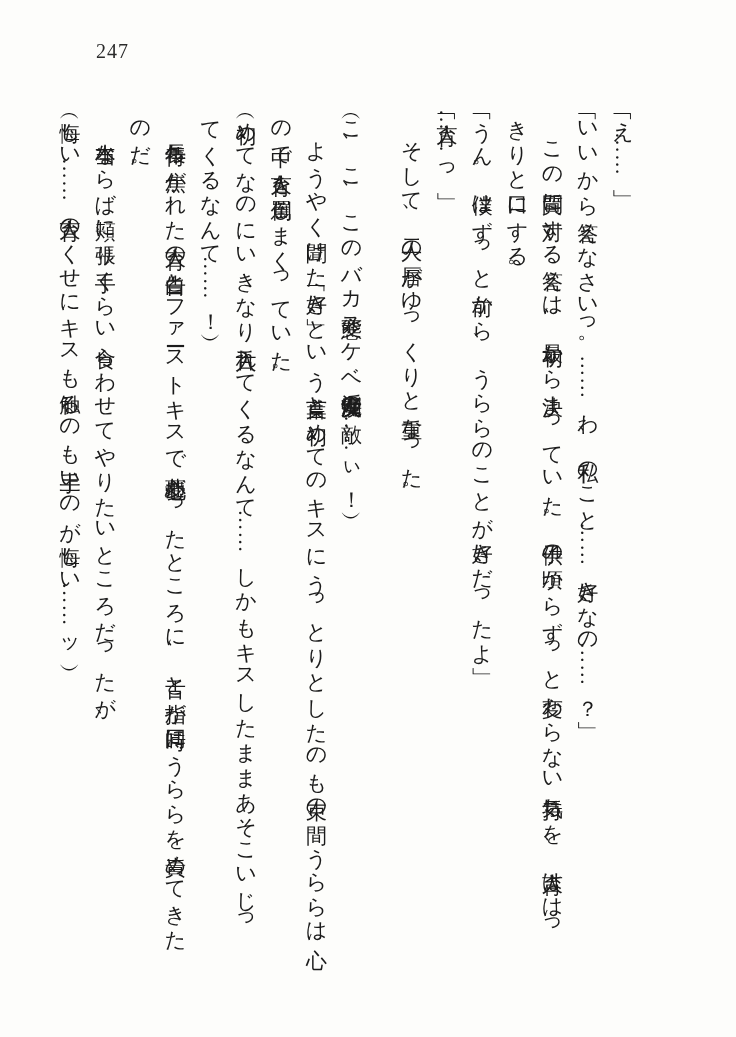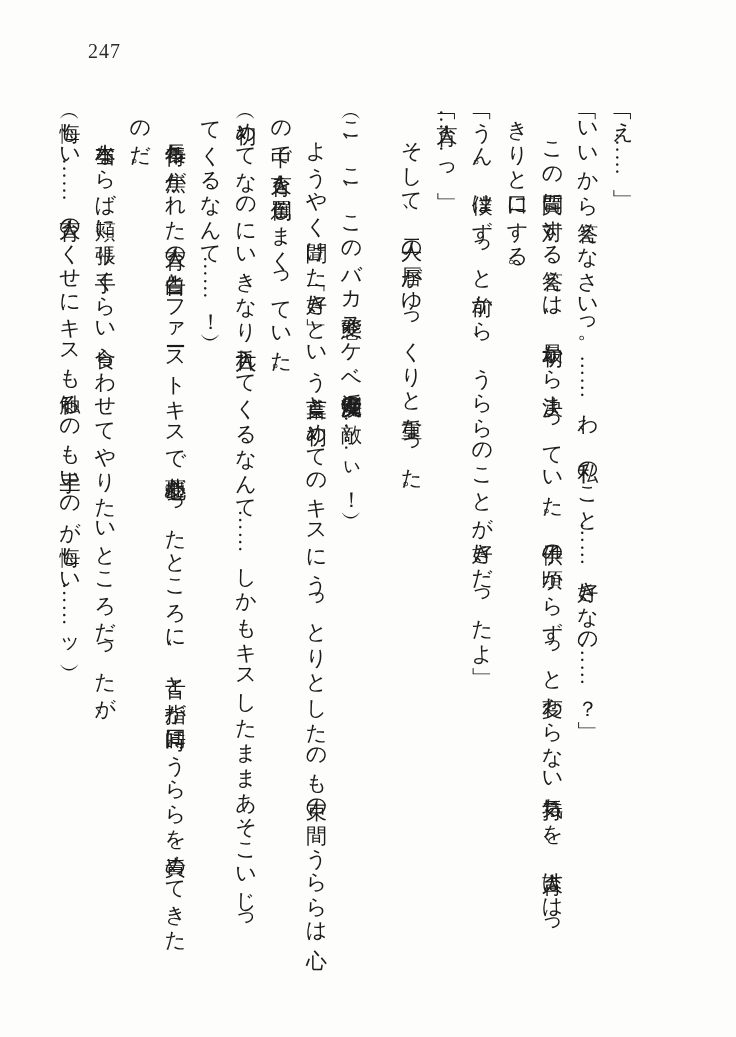--- a/index.html
+++ b/index.html
@@ -15,21 +15,21 @@
     font-family: "Liberation Serif", "DejaVu Serif", serif;
   }
   .page {
     position: absolute;
     inset: 0;
     background: #fdfdfb;
   }
   .page-number {
     position: absolute;
     top: 40px;
-    left: 88px;
+    left: 96px;
     font-size: 20px;
     letter-spacing: 1px;
     color: #2b2b2b;
   }
   .text-block {
     position: absolute;
     top: 106px;
     right: 96px;
     width: 592px;
     height: 846px;

